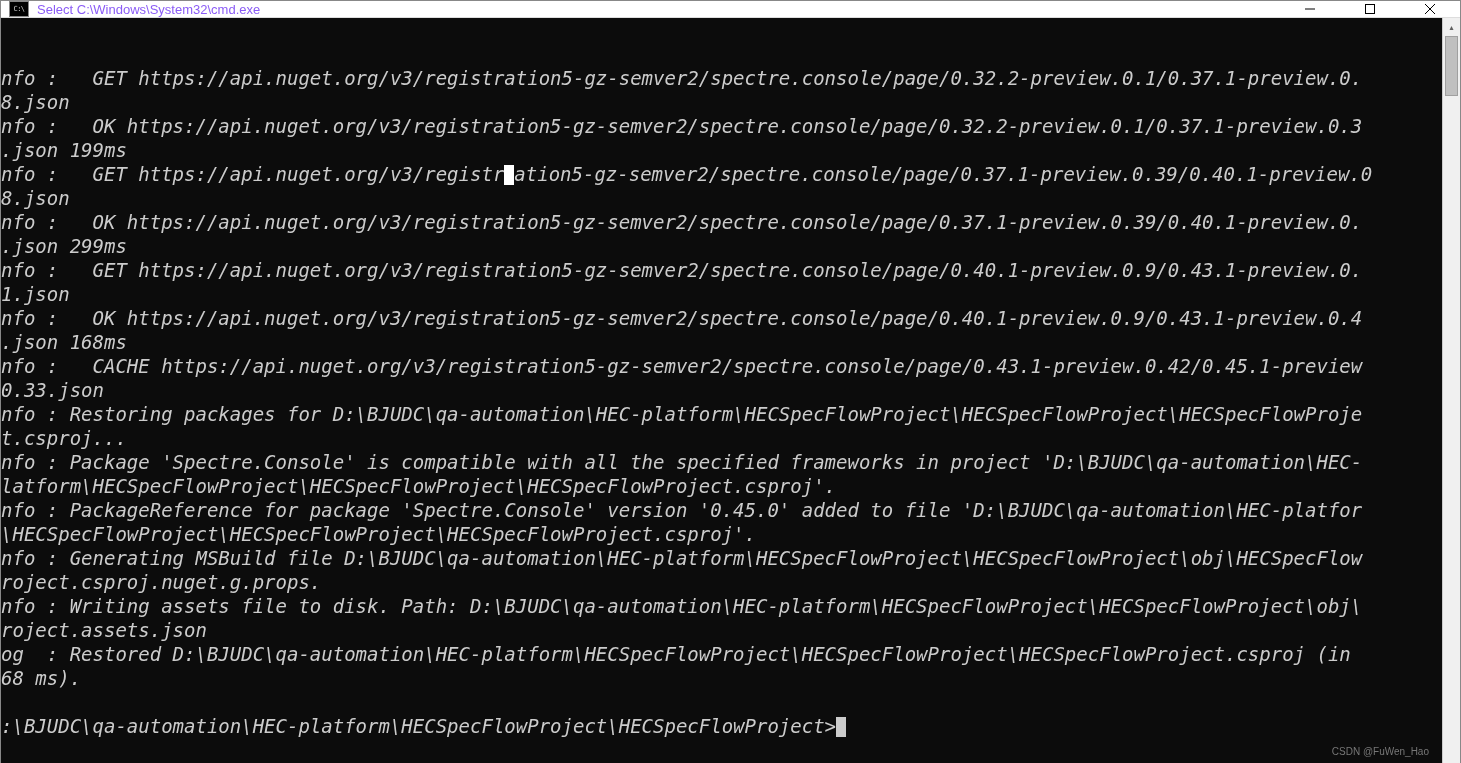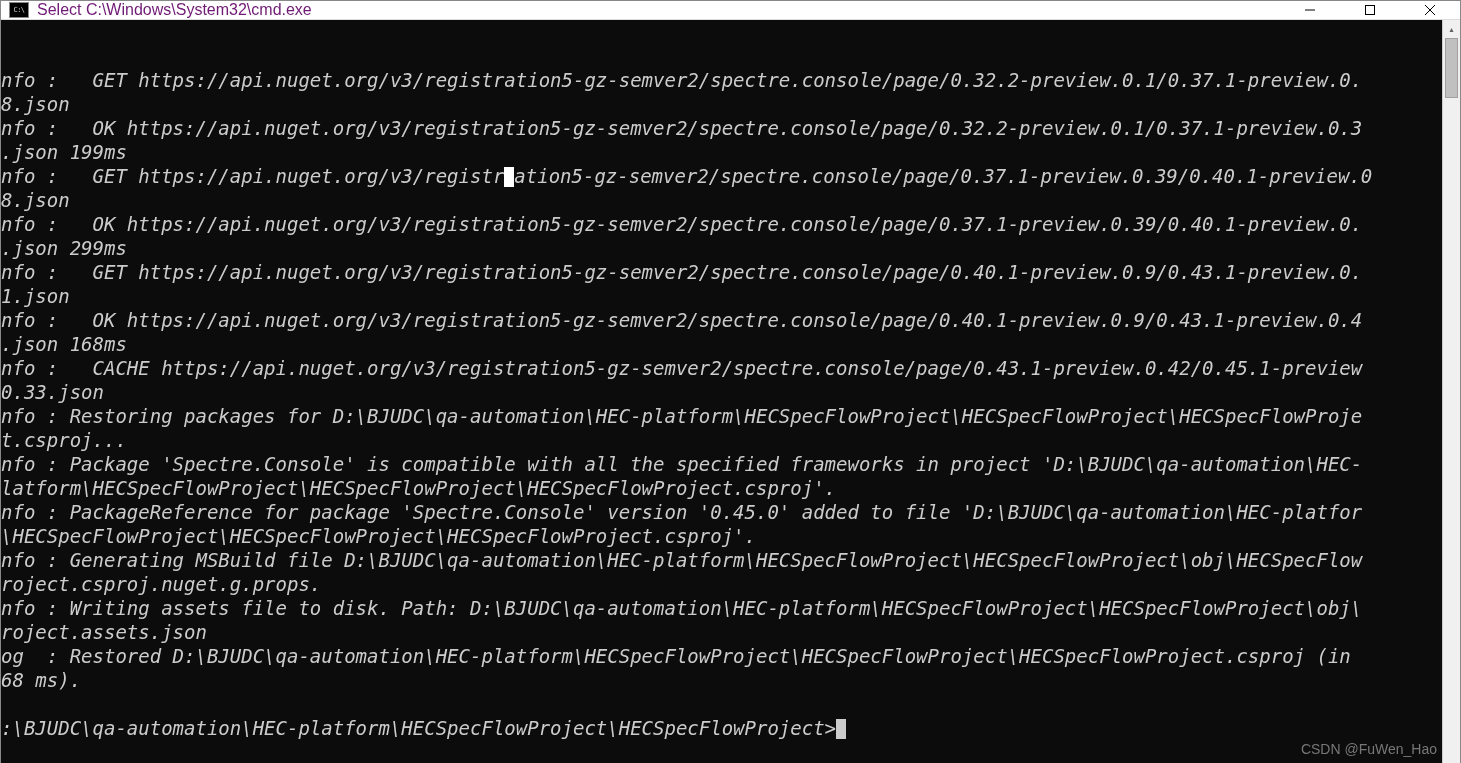--- a/index.html
+++ b/index.html
@@ -38,22 +38,22 @@
       border: 1px solid #888;
       display: flex;
       align-items: center;
       justify-content: center;
       font-size: 7px;
       color: #ccc;
       font-family: monospace;
       letter-spacing: -0.5px;
     }
     .titlebar-title {
-      font-size: 16px;
-      color: #701a75;
+      font-size: 13px;
+      color: #8b5cf6;
       flex: 1;
     }
     .window-controls {
       display: flex;
       height: 100%;
     }
     .window-control {
       width: 60px;
       height: 100%;
       display: flex;
@@ -137,23 +137,23 @@
       align-items: center;
       justify-content: center;
       font-size: 8px;
       color: #606060;
       cursor: pointer;
     }
     .scrollbar-arrow.up { top: 0; }
     .watermark {
       position: absolute;
       bottom: 6px;
-      right: 24px;
+      right: 32px;
       color: #777;
-      font-size: 14px;
+      font-size: 10px;
       font-family: "Microsoft YaHei", sans-serif;
       pointer-events: none;
     }
   </style>
 </head>
 <body>
 
 <div class="window">
   <div class="titlebar">
     <div class="titlebar-icon">

